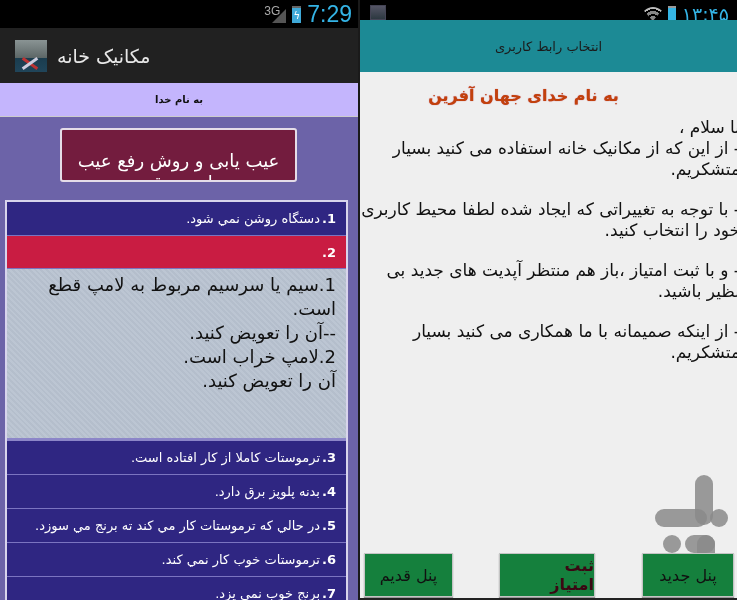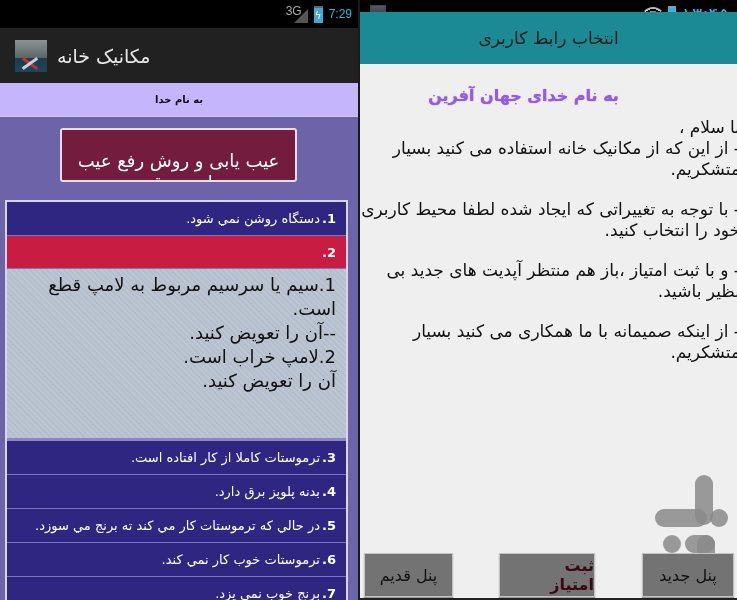--- a/index.html
+++ b/index.html
@@ -8,21 +8,21 @@
 
   
   .left { position: absolute; left: 0; top: 0; width: 358px; height: 600px; background: #6c63a8; overflow: hidden; }
   .left .statusbar { position: absolute; left: 0; top: 0; width: 358px; height: 28px; background: #000; }
   .left .status-right { position: absolute; right: 6px; top: 2px; height: 24px; display: flex; align-items: center; gap: 6px; }
   .sig3g { position: relative; width: 22px; height: 20px; }
   .sig3g .lbl { position: absolute; left: 0; top: 0; font-size: 12px; color: #aaa; font-family: "Liberation Sans", sans-serif; }
   .sig3g .tri { position: absolute; right: 0; bottom: 1px; width: 0; height: 0; border-left: 14px solid transparent; border-bottom: 14px solid #555; }
   .bat-left { width: 9px; height: 17px; background: #3fa9d8; border-top: 2px solid #666; position: relative; }
   .bat-left .bolt { position: absolute; left: 0; top: 1px; width: 9px; text-align: center; color: #fff; font-size: 10px; line-height: 14px; }
-  .clock-left { color: #34b4e6; font-size: 12px; font-family: "Liberation Sans", sans-serif; }
+  .clock-left { color: #34b4e6; font-size: 23px; font-family: "Liberation Sans", sans-serif; }
 
   .left .actionbar { position: absolute; left: 0; top: 28px; width: 358px; height: 55px; background: #212121; display: flex; align-items: center; padding-left: 15px; }
   .app-icon { width: 32px; height: 32px; background: linear-gradient(#8a9494 0%, #5d6767 55%, #1a3c4e 56%, #20455a 100%); position: relative; }
   .app-icon::before { content: ""; position: absolute; left: 6px; top: 22px; width: 18px; height: 3px; background: #b33; transform: rotate(35deg); }
   .app-icon::after { content: ""; position: absolute; left: 6px; top: 22px; width: 18px; height: 3px; background: #ccd; transform: rotate(-35deg); }
   .app-title { color: #e8e8e8; font-size: 19px; margin-left: 10px; direction: rtl; }
 
   .left .header-band { position: absolute; left: 0; top: 83px; width: 358px; height: 34px; background: #c4b5fd; display: flex; align-items: center; justify-content: center; font-weight: bold; font-size: 10px; color: #111; direction: rtl; border-bottom: 1px solid #ccc; }
 
   .title-box { position: absolute; left: 60px; top: 128px; width: 237px; height: 54px; background: #731c3e; border: 2px solid #e5dde8; border-radius: 3px; color: #fff; font-size: 18px; line-height: 22px; text-align: center; direction: rtl; padding-top: 20px; overflow: hidden; }
@@ -41,30 +41,30 @@
   
   .right { position: absolute; left: 360px; top: 0; width: 377px; height: 600px; background: #efefef; overflow: hidden; }
   .right .statusbar { position: absolute; left: 0; top: 0; width: 377px; height: 26px; background: #000; }
   .notif-icon { position: absolute; left: 10px; top: 5px; width: 16px; height: 15px; background: linear-gradient(#556 0%, #2c3840 100%); border: 1px solid #445; }
   .right .status-right { position: absolute; right: 8px; top: 3px; display: flex; align-items: center; gap: 6px; }
   .wifi { width: 18px; height: 14px; position: relative; overflow: hidden; }
   .wifi::before { content: ""; position: absolute; left: -3px; top: 0; width: 24px; height: 24px; border-radius: 50%; background: radial-gradient(circle at 50% 50%, #888 0 3px, transparent 3px 5px, #888 5px 8px, transparent 8px 10px, #bbb 10px 12px); clip-path: polygon(50% 58%, 0 0, 100% 0); }
   .bat-right { width: 8px; height: 16px; background: #35b5e5; border-top: 2px solid #999; }
   .clock-right { color: #34b4e6; font-size: 19px; font-family: "DejaVu Sans", sans-serif; }
 
-  .right .actionbar { position: absolute; left: 0; top: 12px; width: 377px; height: 52px; background: #1c8a95; display: flex; align-items: center; justify-content: center; color: #1b1b1b; font-size: 17px; direction: rtl; }
+  .right .actionbar { position: absolute; left: 0; top: 20px; width: 377px; height: 52px; background: #1c8a95; display: flex; align-items: center; justify-content: center; color: #1b1b1b; font-size: 13px; direction: rtl; }
 
   .content { position: absolute; left: 0; top: 86px; width: 377px; direction: rtl; color: #111; }
-  .greet { text-align: center; font-weight: bold; font-size: 16px; color: #8b5cf6; margin-bottom: 12px; padding-right: 50px; text-shadow: 0 0 1px #c0506a; }
+  .greet { text-align: center; font-weight: bold; font-size: 16px; color: #c2410c; margin-bottom: 12px; padding-right: 50px; text-shadow: 0 0 1px #c0506a; }
   .para { font-size: 17px; line-height: 21px; padding-right: 0; margin-right: -3px; margin-bottom: 19px; white-space: pre-wrap; }
 
   .watermark { position: absolute; left: 655px; top: 475px; width: 62px; height: 120px; }
   .wm { position: absolute; background: #8a8a8a; opacity: 0.85; border-radius: 10px; }
 
-  .btn { position: absolute; top: 553px; height: 44px; background: #737373; border: 1px solid #c4c4c4; box-shadow: 0 1px 1px #999; font-size: 16px; direction: rtl; display: flex; align-items: center; justify-content: center; color: #111; }
+  .btn { position: absolute; top: 553px; height: 44px; background: #15803d; border: 1px solid #c4c4c4; box-shadow: 0 1px 1px #999; font-size: 16px; direction: rtl; display: flex; align-items: center; justify-content: center; color: #111; }
   .btn.old { left: 364px; width: 89px; }
   .btn.rate { left: 499px; width: 96px; font-weight: bold; color: #3b0713; padding-left: 41px; }
   .btn.new { left: 642px; width: 92px; }
   .bottom-line { position: absolute; left: 360px; top: 598px; width: 377px; height: 2px; background: #222; }
 </style>
 </head>
 <body>
 
 <div class="left">
   <div class="statusbar">

